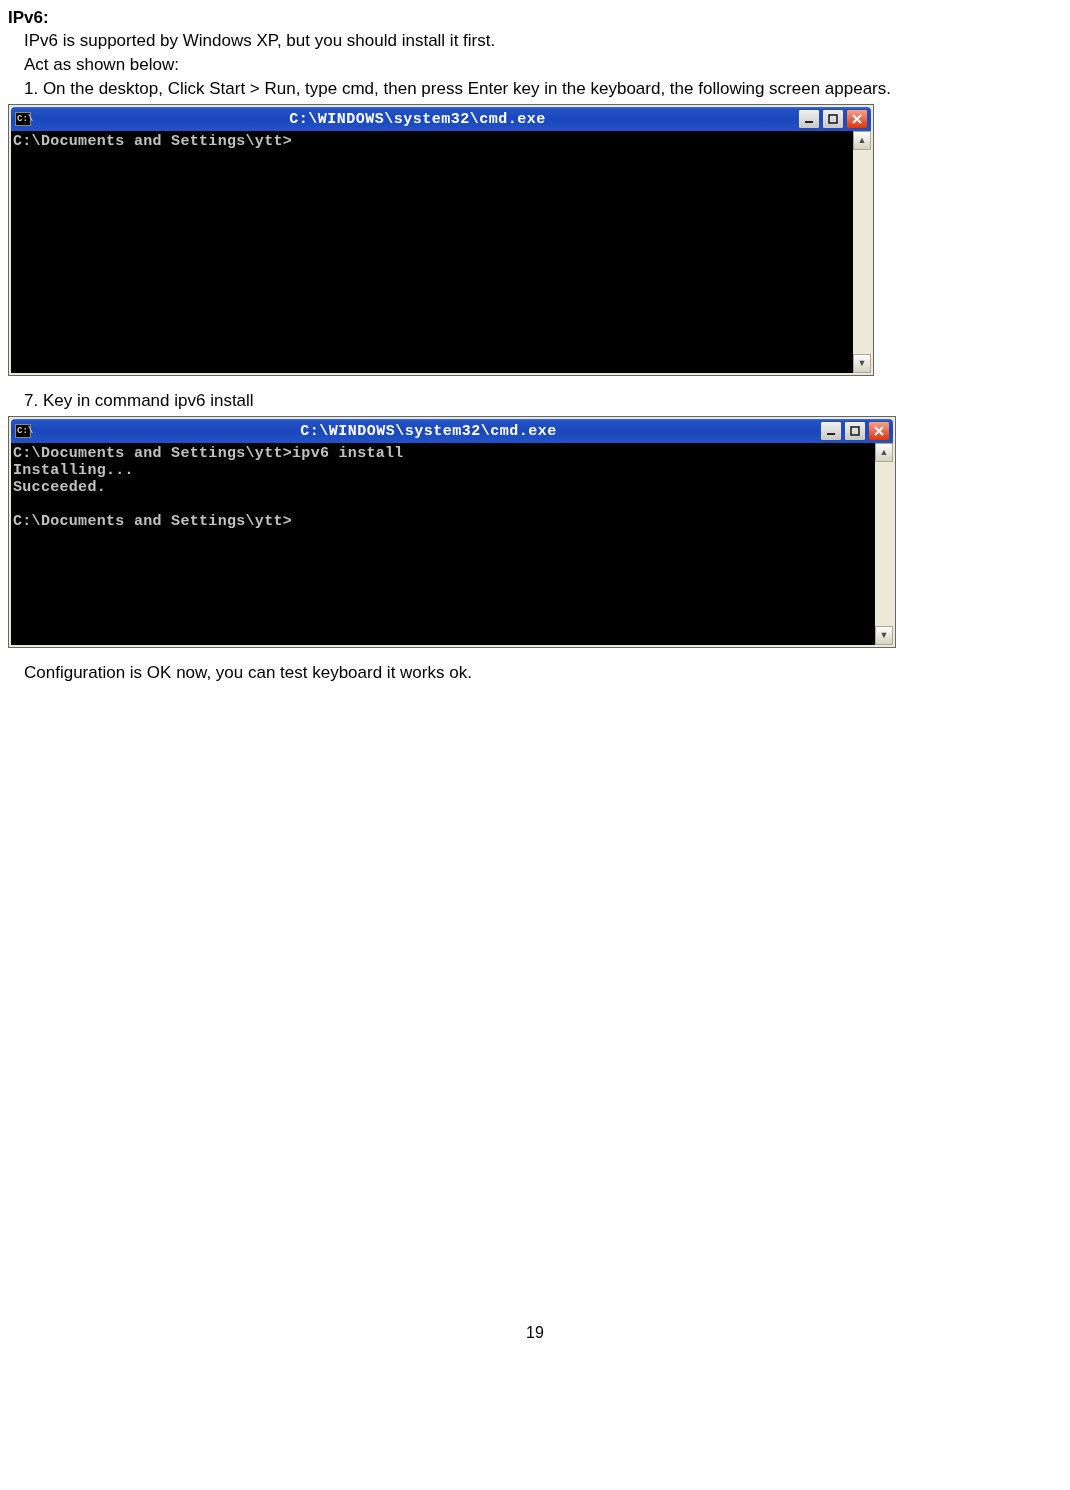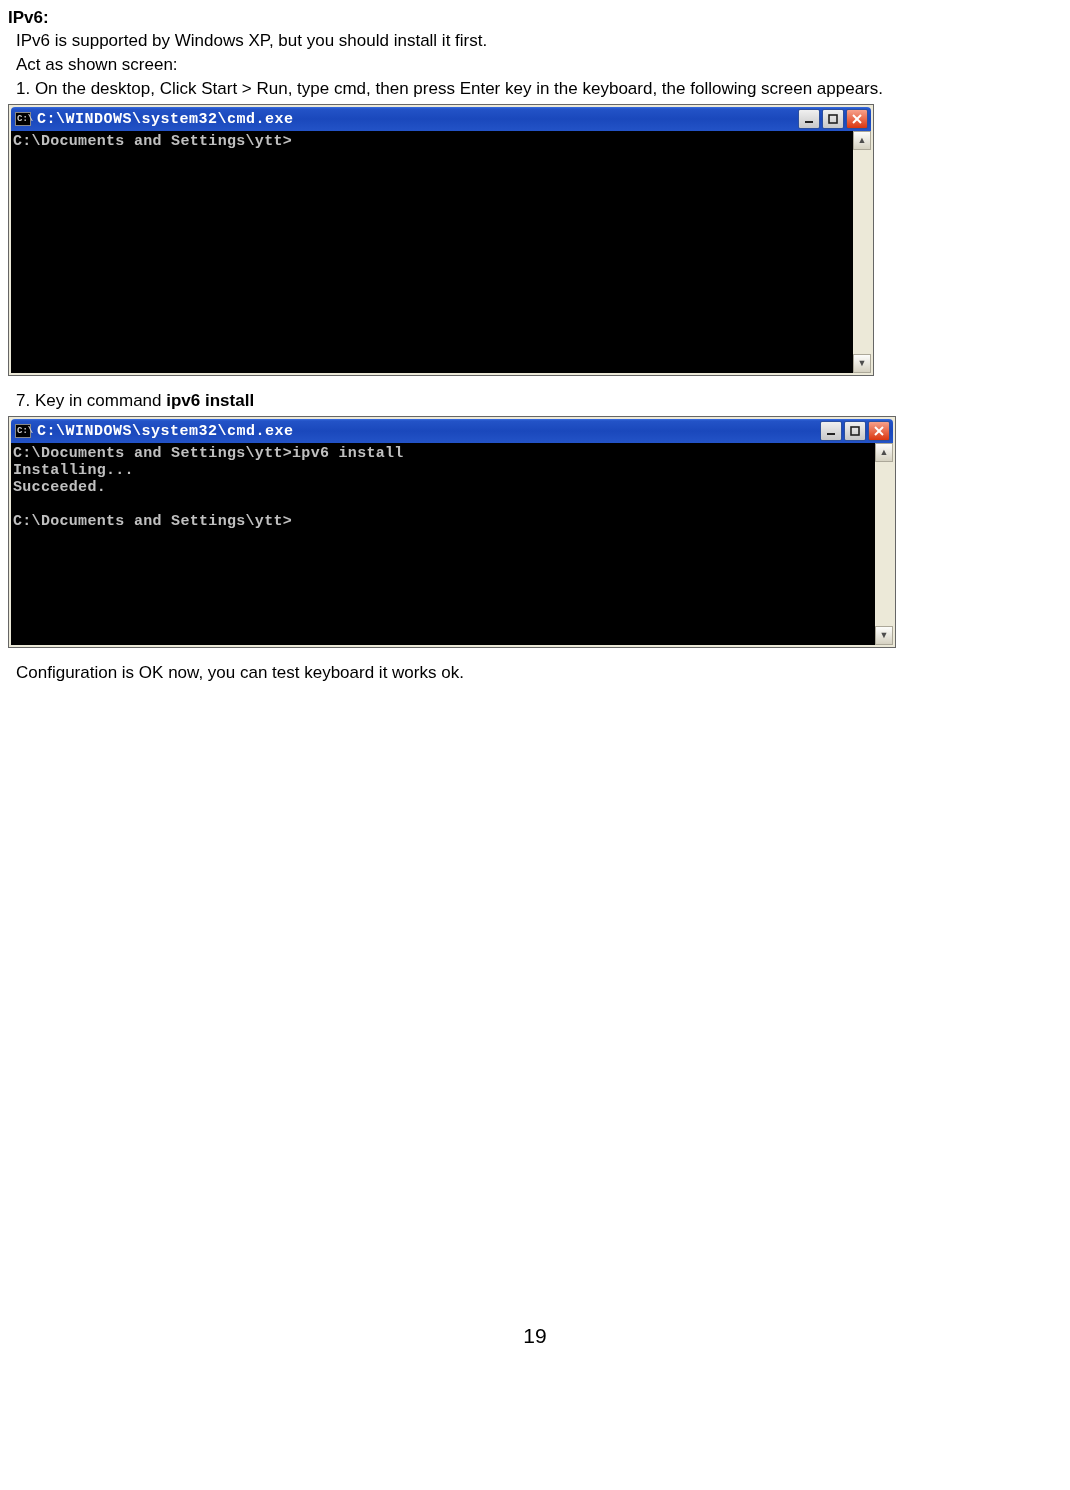--- a/index.html
+++ b/index.html
@@ -5,22 +5,22 @@
   body {
     font-family: Arial, Helvetica, sans-serif;
     font-size: 17px;
     margin: 0;
     padding: 8px 8px 20px 8px;
     width: 1054px;
     background: #fff;
     color: #000;
   }
   .heading { font-weight: bold; }
-  .para { margin: 2px 8px; line-height: 1.3; }
-  .bold { font-weight: bold; }
+  .para { margin: 2px 16px; line-height: 1.3; }
+  .bold { font-weight: normal; }
   .cmd-window {
     border: 1px solid #666;
     background: #ece9d8;
     padding: 2px;
     margin: 4px 0 14px 0;
     display: flex;
     flex-direction: column;
   }
   .titlebar {
     display: flex;
@@ -41,20 +41,21 @@
     box-sizing: border-box;
   }
   .titlebar-text {
     color: #fff;
     font-family: "Courier New", monospace;
     font-weight: bold;
     font-size: 15px;
     margin-left: 6px;
     flex: 1;
     letter-spacing: 0.5px;
+    text-align: center;
   }
   .win-buttons { display:flex; gap:2px; margin-right:3px; }
   .win-btn {
     width: 20px; height: 18px;
     background: linear-gradient(to bottom,#f0f0f0,#c8c8c8);
     border: 1px solid #2b4f9e;
     border-radius: 2px;
     display:flex; align-items:center; justify-content:center;
     font-family: Arial, sans-serif;
     font-size: 13px; font-weight: bold; color:#222;
@@ -83,28 +84,28 @@
     background: linear-gradient(to bottom,#fdfdfb,#d6d2c2);
     border:1px solid #aca899;
     display:flex; align-items:center; justify-content:center;
   }
   .sb-track { flex:1; background:#ece9d8; }
   .sb-arrow { font-size:9px; color:#4d4d4d; line-height:1; }
   .cmd1 .term-body { height: 238px; }
   .cmd2 .term-body { height: 198px; }
   .cmd1 { width: 860px; }
   .cmd2 { width: 882px; }
-  .page-num { text-align:center; margin-top: 640px; font-size:21px; }
+  .page-num { text-align:center; margin-top: 640px; font-size:16px; }
 </style>
 </head>
 <body>
 
 <div class="heading">IPv6:</div>
 <div class="para">IPv6 is supported by Windows XP, but you should install it first.</div>
-<div class="para">Act as shown screen:</div>
+<div class="para">Act as shown below:</div>
 <div class="para">1. On the desktop, Click Start &gt; Run, type cmd, then press Enter key in the keyboard, the following screen appears.</div>
 
 <div class="cmd-window cmd1">
   <div class="titlebar">
     <div class="titlebar-icon">C:\</div>
     <div class="titlebar-text">C:\WINDOWS\system32\cmd.exe</div>
     <div class="win-buttons">
       <div class="win-btn">
         <svg width="10" height="10">
             <rect x="1" y="7" width="8" height="2" fill="#222"></rect>

